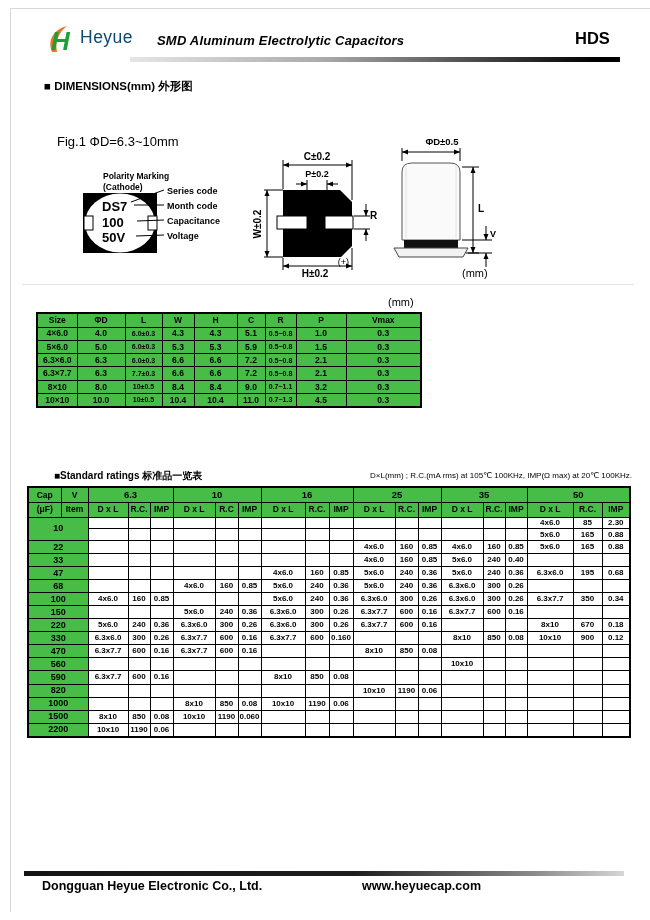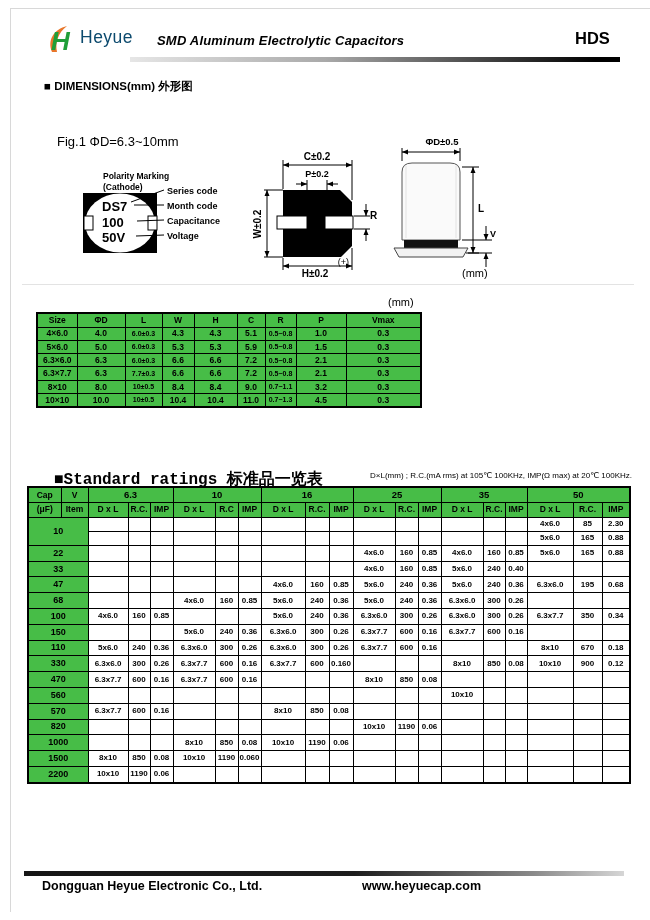--- a/index.html
+++ b/index.html
@@ -25,23 +25,23 @@
   .mm-label{left:388px;top:296px;font-size:11px;}
   table{border-collapse:collapse;table-layout:fixed;border-radius:12px;}
   .dim-table{left:36px;top:312px;width:384px;height:94px;border:2px solid #000;}
   .dim-table th,.dim-table td{border:1px solid #000;background:#47bd47;text-align:center;
       vertical-align:middle;padding:0;font-weight:bold;font-size:8.5px;line-height:1;}
   .dim-table thead tr{height:14px;}
   .dim-table tbody tr{height:13.3px;}
   .dim-table td.sm{font-size:7px;}
 
   
-  .ratings-title{left:54px;top:469px;font-size:16px;font-weight:bold;font-family:Liberation Mono, monospace;}
+  .ratings-title{left:54px;top:469px;font-size:10px;font-weight:bold;}
   .ratings-note{left:300px;top:471px;width:332px;font-size:8px;text-align:right;}
-  .ratings-table{left:27px;top:486px;width:602px;height:298px;border:2px solid #000;}
+  .ratings-table{left:27px;top:486px;width:602px;height:252px;border:2px solid #000;}
   .ratings-table th,.ratings-table td{border:1px solid #000;text-align:center;vertical-align:middle;
       padding:0;font-size:8px;font-weight:bold;line-height:1;background:#fff;}
   .ratings-table thead th{background:#47bd47;height:15px;font-size:8.5px;}
   .ratings-table thead th.vhead{font-size:9.5px;}
   .ratings-table td.capcell{background:#47bd47;font-size:9px;}
 
   
   .foot-note{left:36px;top:856px;width:470px;font-size:7.5px;font-weight:bold;letter-spacing:-.2px;}
   .foot-bar{left:24px;top:871px;width:600px;height:5px;
             background:linear-gradient(90deg,#151515 0%,#1d1d1d 55%,#8a8a8a 85%,#d6d6d6 100%);}
@@ -488,21 +488,21 @@
           <td>600</td>
           <td>0.16</td>
           <td>6.3x7.7</td>
           <td>600</td>
           <td>0.16</td>
           <td></td>
           <td></td>
           <td></td>
         </tr>
         <tr>
-          <td class="capcell" colspan="2" rowspan="1">110</td>
+          <td class="capcell" colspan="2" rowspan="1">220</td>
           <td>5x6.0</td>
           <td>240</td>
           <td>0.36</td>
           <td>6.3x6.0</td>
           <td>300</td>
           <td>0.26</td>
           <td>6.3x6.0</td>
           <td>300</td>
           <td>0.26</td>
           <td>6.3x7.7</td>
@@ -572,21 +572,21 @@
           <td></td>
           <td></td>
           <td>10x10</td>
           <td></td>
           <td></td>
           <td></td>
           <td></td>
           <td></td>
         </tr>
         <tr>
-          <td class="capcell" colspan="2" rowspan="1">570</td>
+          <td class="capcell" colspan="2" rowspan="1">590</td>
           <td>6.3x7.7</td>
           <td>600</td>
           <td>0.16</td>
           <td></td>
           <td></td>
           <td></td>
           <td>8x10</td>
           <td>850</td>
           <td>0.08</td>
           <td></td>

